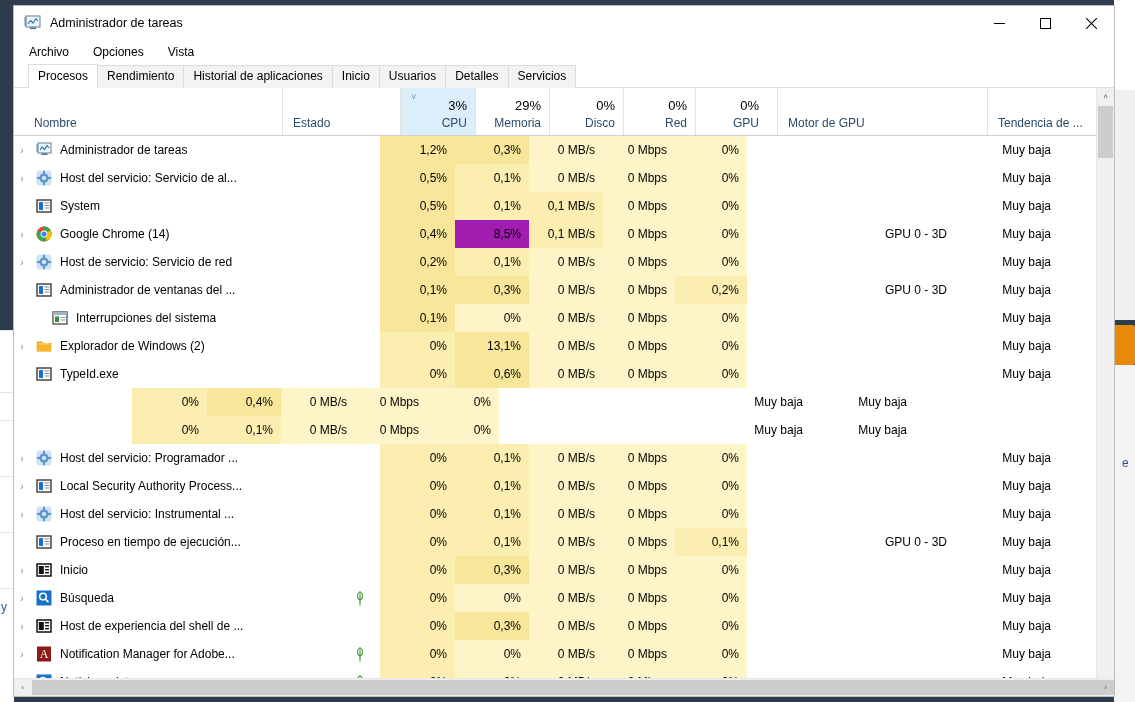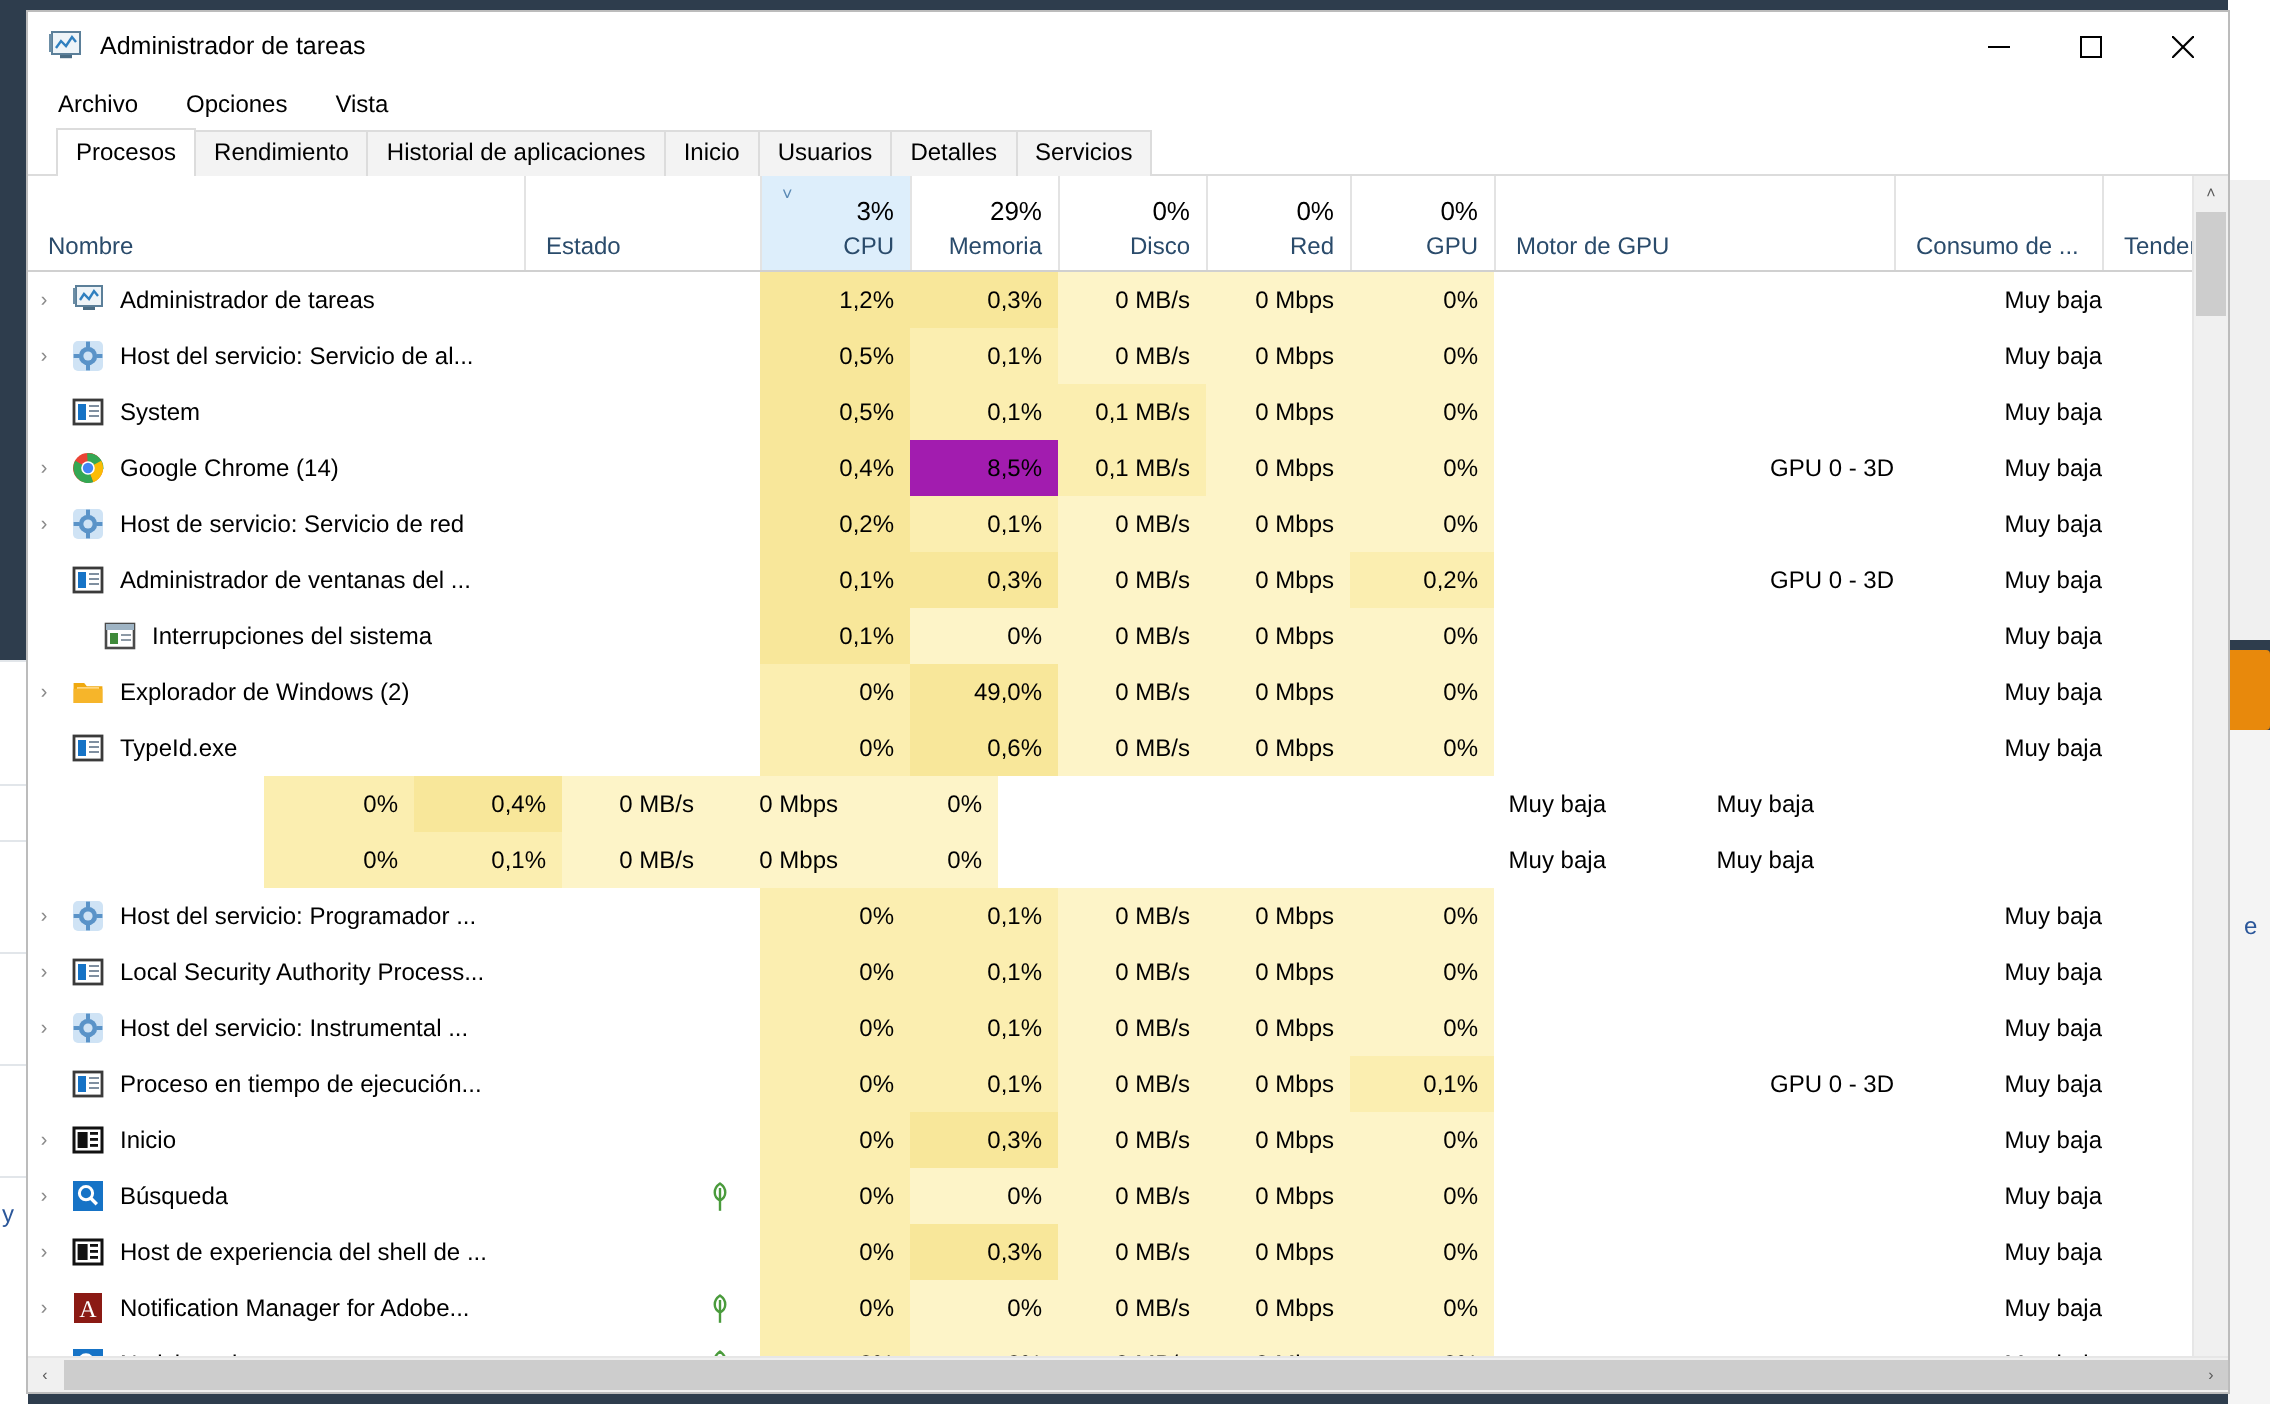--- a/index.html
+++ b/index.html
@@ -53,21 +53,21 @@
     position:relative;
   }
   .th{
     position:relative;box-sizing:border-box;
     display:flex;flex-direction:column;justify-content:flex-end;
     padding-bottom:5px;font-size:12px;color:#2a4b6b;
     border-left:1px solid #e3e3e3;
   }
   .th:first-child{border-left:none;}
   .th.num{align-items:flex-end;padding-right:8px;}
-  .th.txt{align-items:flex-start;padding-left:10px;}
+  .th.txt{align-items:flex-start;padding-left:10px;margin-left:10px;}
   .th .pct{font-size:13px;color:#000;margin-bottom:3px;}
   .th.sorted{background:#ddeefb;}
   .sort-caret{position:absolute;left:10px;top:5px;font-size:9px;color:#5a8ab5;line-height:1;}
 
   #tbody{position:relative;overflow:hidden;background:#fff;}
   .row{display:flex;height:28px;align-items:center;font-size:12px;}
   .cell{box-sizing:border-box;height:28px;line-height:28px;overflow:hidden;white-space:nowrap;}
   .cell.num{text-align:right;padding-right:8px;}
   .cell.txt{text-align:right;padding-left:10px;}
   .c-name{display:flex;align-items:center;box-sizing:border-box;height:28px;}
@@ -185,23 +185,20 @@
           <div>Red</div>
         </div>
         <div class="th num" style="width: 72px; flex: 0 0 72px;">
           <div class="pct">0%</div>
           <div>GPU</div>
         </div>
         <div class="th txt" style="width: 200px; flex: 0 0 200px;">
           <div>Motor de GPU</div>
         </div>
         <div class="th txt" style="width: 104px; flex: 0 0 104px;">
-          <div>Consumo de ...</div>
-        </div>
-        <div class="th txt" style="width: 104px; flex: 0 0 104px;">
           <div>Tendencia de ...</div>
         </div>
       </div>
     <div id="tbody" style="height: 543px;">
         <div class="row">
           <div class="c-name" style="flex: 0 0 248px; width: 248px;">
             <span class="chev">›</span>
             <span class="picon"><svg width="16" height="16" viewBox="0 0 16 16">
                 <rect x="2" y="1" width="13" height="10" fill="#eef4f8" stroke="#5b7f99"></rect>
                 <polyline points="4,8 6,5 8.5,7.5 11,3.5 13,6" fill="none" stroke="#2f7fbf" stroke-width="1.2"></polyline>
@@ -378,21 +375,21 @@
             <span class="picon"><svg width="16" height="16" viewBox="0 0 16 16">
                 <path d="M0.8 3.5h5.3l1.3 1.6h7.8v8.4H0.8z" fill="#f0a90f"></path>
                 <rect x="2.6" y="5.6" width="10.8" height="7.9" fill="#fff"></rect>
                 <rect x="2.6" y="5.6" width="10.8" height="2" fill="#ffd06b"></rect>
                 <path d="M0.8 6.4h14.4v7.1H0.8z" fill="#f6b52a"></path>
               </svg></span>
             <span class="pname">Explorador de Windows (2)</span>
           </div>
           <div class="c-estado" style="flex: 0 0 118px; width: 118px;"></div>
           <div class="cell num" style="flex: 0 0 75px; width: 75px; background: rgb(251, 238, 176);">0%</div>
-          <div class="cell num" style="flex: 0 0 74px; width: 74px; background: rgb(248, 231, 154);">49,0%</div>
+          <div class="cell num" style="flex: 0 0 74px; width: 74px; background: rgb(248, 231, 154);">13,1%</div>
           <div class="cell num" style="flex: 0 0 74px; width: 74px; background: rgb(253, 244, 200);">0 MB/s</div>
           <div class="cell num" style="flex: 0 0 72px; width: 72px; background: rgb(253, 244, 200);">0 Mbps</div>
           <div class="cell num" style="flex: 0 0 72px; width: 72px; background: rgb(253, 244, 200);">0%</div>
           <div class="cell txt" style="flex: 0 0 200px; width: 200px;"></div>
           <div class="cell txt" style="flex: 0 0 104px; width: 104px;">Muy baja</div>
           <div class="cell txt" style="flex: 0 0 104px; width: 104px;">Muy baja</div>
         </div>
         <div class="row">
           <div class="c-name" style="flex: 0 0 248px; width: 248px;">
             <span class="chev empty">›</span>

